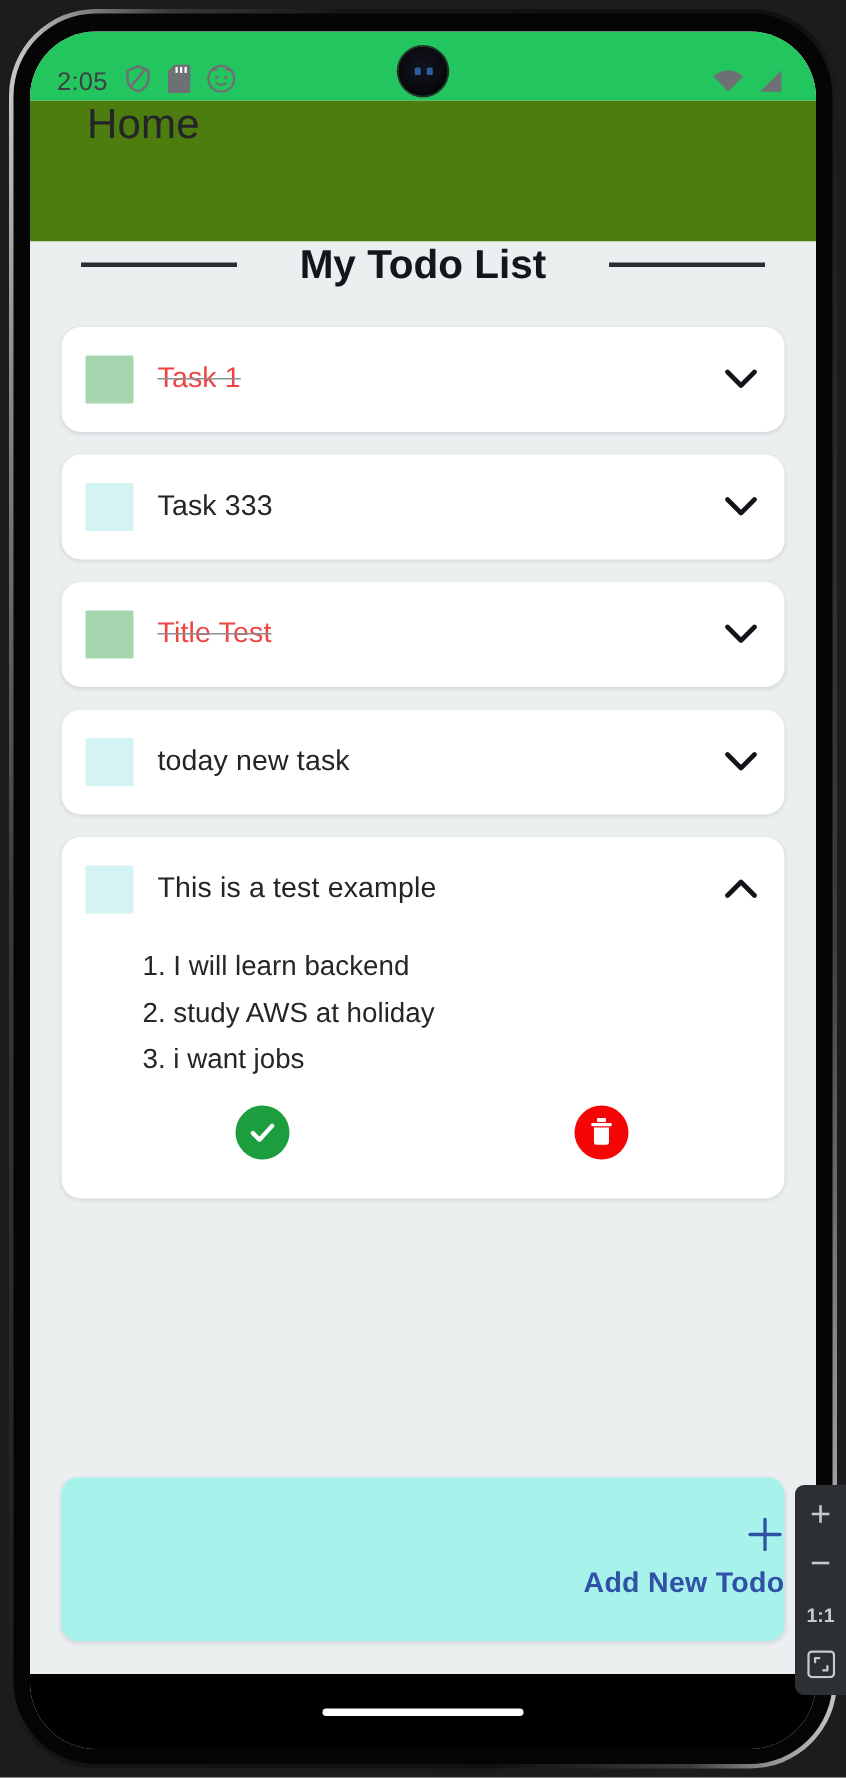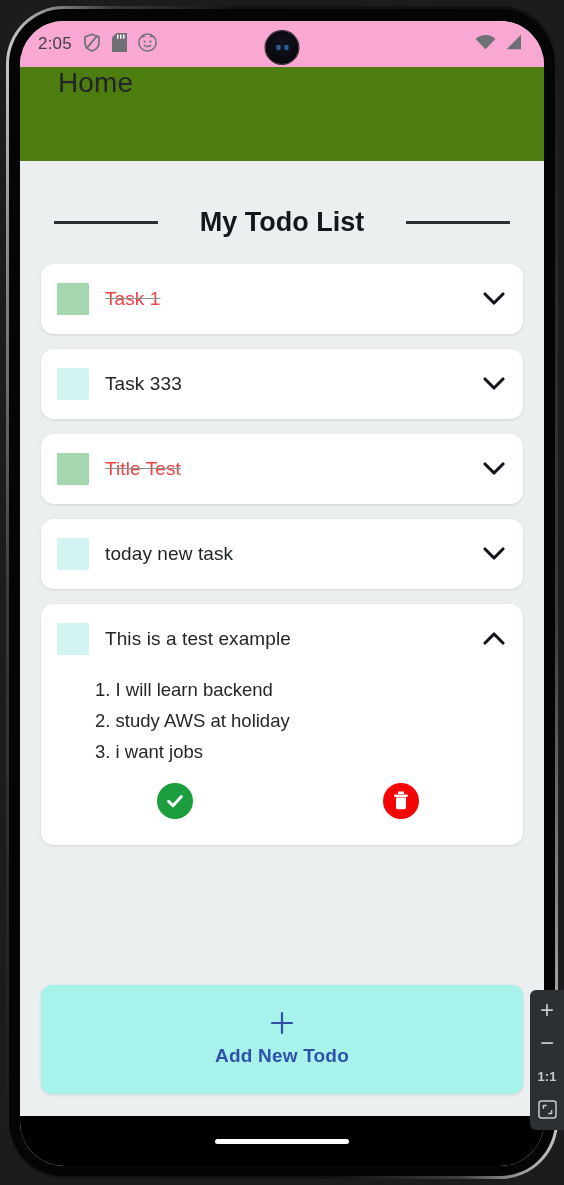--- a/index.html
+++ b/index.html
@@ -34,23 +34,23 @@
     border-radius: 44px;
     overflow: hidden;
     background: #ebeff0;
     display: flex;
     flex-direction: column;
   }
 
   
   #status-bar {
     height: 46px;
-    background: #f9a8d4;
-    display: flex;
-    align-items: center;
+    background: #22c55e;
+    display: flex;
+    align-items: flex-end;
     padding: 0 22px 0 18px;
     flex: 0 0 auto;
     position: relative;
   }
   #status-left { display: flex; align-items: center; gap: 11px; }
   #status-time {
     font-size: 17px;
     color: #3f4042;
     letter-spacing: .2px;
   }
@@ -99,21 +99,20 @@
     flex-direction: column;
     overflow: hidden;
   }
 
   
   #list-title-row {
     display: flex;
     align-items: center;
     justify-content: center;
     gap: 42px;
-    margin-top: 46px;
     margin-bottom: 26px;
   }
   .title-rule {
     height: 3px;
     width: 104px;
     background: #2b2f33;
     flex: 0 0 auto;
   }
   #list-title {
     font-size: 27px;
@@ -195,21 +194,21 @@
   }
   #add-todo-button {
     width: 100%;
     background: #a8f2ec;
     border: none;
     border-radius: 11px;
     padding: 25px 0 27px 0;
     box-shadow: 0 1px 3px rgba(35,45,55,.14);
     display: flex;
     flex-direction: column;
-    align-items: center;
+    align-items: flex-end;
     gap: 6px;
     cursor: pointer;
     font-family: inherit;
   }
   #add-plus-icon { display: block; }
   #add-todo-label {
     font-size: 19px;
     font-weight: bold;
     color: #2f51a6;
     letter-spacing: .2px;

